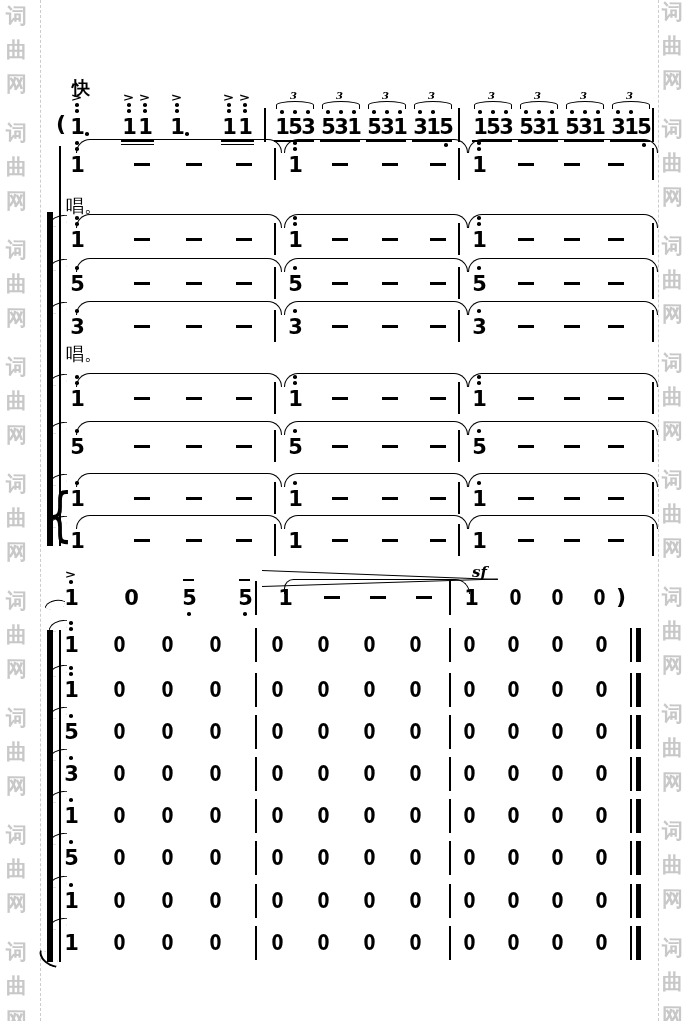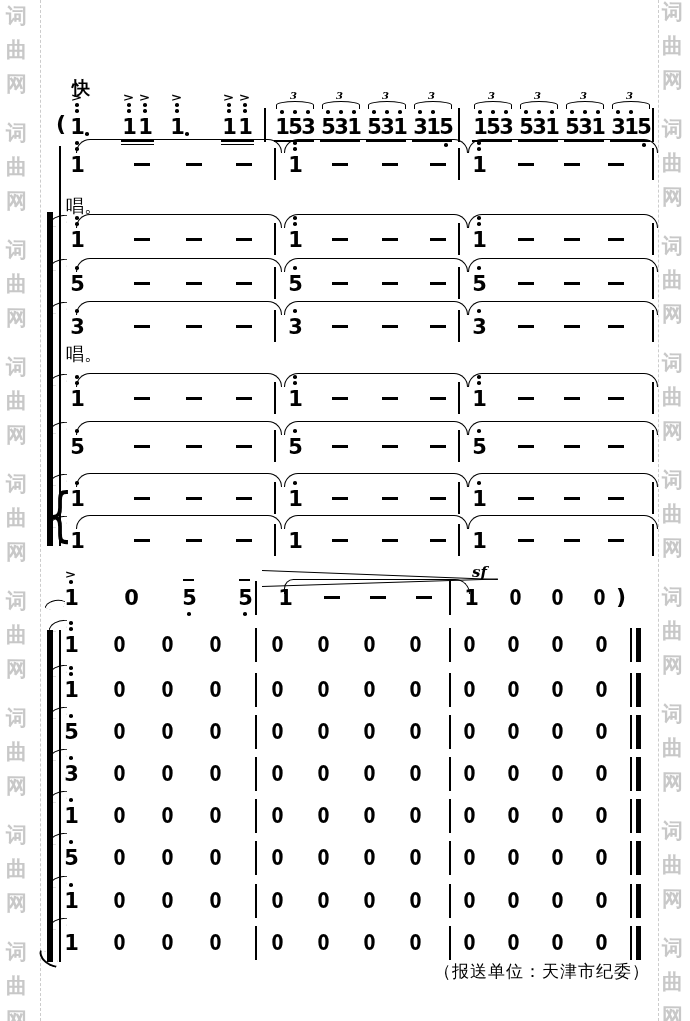--- a/index.html
+++ b/index.html
@@ -558,14 +558,13 @@
       <div class="num z" style="left: 594px; top: 932px;">0</div>
       <div class="barv" style="left: 630px; top: 926px; height: 34px; width: 2px;"></div>
       <div class="barv" style="left: 636px; top: 926px; height: 34px; width: 5px;"></div>
       <div class="tiem" style="left: 49px; top: 917px;"></div>
       <div class="barv" style="left: 59px; top: 630px; height: 332px; width: 1.5px;"></div>
       <div class="barv" style="left: 47px; top: 630px; width: 6px; height: 332px;"></div>
       <div class="hook" style="left: 38px; top: 952px;"></div>
     </div>
   <div class="label l1">唱。</div>
   <div class="label l2">唱。</div>
-  <div class="credit">（报送单位：天津市纪委）</div>
 </div>
 
 </body></html>

